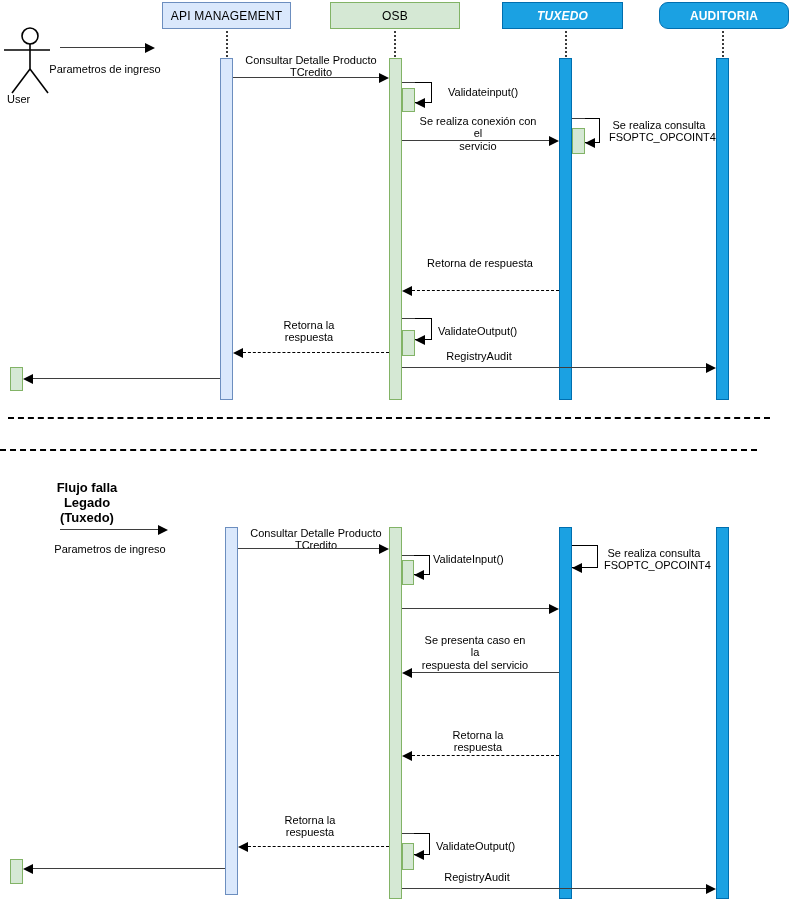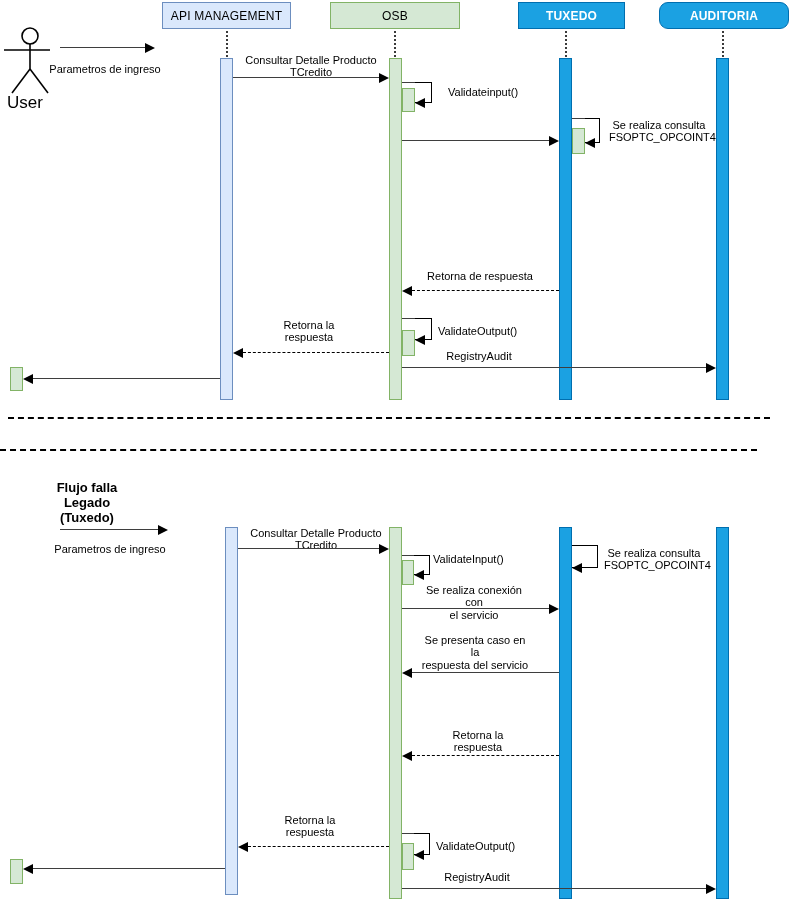--- a/index.html
+++ b/index.html
@@ -25,21 +25,21 @@
   .ln.dash { border-top:1.5px dashed #000; }
   .sep  { position:absolute; height:0; border-top:2px dashed #000; }
   .loop { position:absolute; border:1.5px solid #000; border-left:none; }
   .ah-r,.ah-l { position:absolute; width:0; height:0; border-top:5px solid transparent; border-bottom:5px solid transparent; }
   .ah-r { border-left:10px solid #000; }
   .ah-l { border-right:10px solid #000; }
 
   .lbl { position:absolute; font-size:11px; line-height:1.12; white-space:pre-line; }
   .ctr { text-align:center; }
   .ttl { position:absolute; font-size:13px; font-weight:bold; text-align:center; white-space:pre-line; }
-  .usr { position:absolute; font-size:17px; }
+  .usr { position:absolute; font-size:11px; }
 </style>
 </head>
 <body>
 
 <div id="canvas" style="--api-fill: #dae8fc; --api-stroke: #6c8ebf; --osb-fill: #d5e8d4; --osb-stroke: #82b366; --legacy-fill: #1ba1e2; --legacy-stroke: #006eaf;">
 
 
   <svg style="position:absolute;left:0;top:27px;" width="52" height="68" viewBox="0 0 52 68">
     <circle cx="30" cy="9" r="8" fill="none" stroke="#000" stroke-width="1.6"></circle>
     <line x1="30" y1="17" x2="30" y2="42" stroke="#000" stroke-width="1.6"></line>
@@ -48,21 +48,21 @@
     <line x1="30" y1="42" x2="48" y2="66" stroke="#000" stroke-width="1.6"></line>
   </svg>
   <div class="usr" style="left:7px;top:93px;">User</div>
 
   <div class="ln" style="left:60px;top:47px;width:85px;"></div>
   <div class="ah-r" style="left:145px;top:43px;"></div>
   <div class="lbl ctr" style="left:45px;top:63px;width:120px;">Parametros de ingreso</div>
 
   <div class="head head-api" style="left:162px;top:2px;width:129px;">API MANAGEMENT</div>
   <div class="head head-osb" style="left:330px;top:2px;width:130px;">OSB</div>
-  <div class="head head-blue" style="left:518px;top:2px;width:107px;">TUXEDO</div>
+  <div class="head head-blue" style="left:502px;top:2px;width:121px;font-style:italic;">TUXEDO</div>
   <div class="head head-blue" style="left:659px;top:2px;width:130px;border-radius:9px;">AUDITORIA</div>
 
   <div class="conn" style="left:226px;top:31px;height:26px;"></div>
   <div class="conn" style="left:394px;top:31px;height:26px;"></div>
   <div class="conn" style="left:565px;top:31px;height:26px;"></div>
   <div class="conn" style="left:722px;top:31px;height:26px;"></div>
 
   <div class="bar bar-api" style="left:220px;top:58px;height:342px;"></div>
   <div class="bar bar-osb" style="left:389px;top:58px;height:342px;"></div>
   <div class="bar bar-blue" style="left:559px;top:58px;height:342px;"></div>
@@ -72,31 +72,33 @@
 TCredito</div>
   <div class="ln" style="left:233px;top:77px;width:146px;"></div>
   <div class="ah-r" style="left:379px;top:73px;"></div>
 
   <div class="ln" style="left:402px;top:82px;width:14px;"></div>
   <div class="loop" style="left:415px;top:82px;width:17px;height:21px;"></div>
   <div class="nested" style="left:402px;top:88px;height:24px;"></div>
   <div class="ah-l" style="left:415px;top:98px;"></div>
   <div class="lbl" style="left:448px;top:86px;">Validateinput()</div>
 
+  <div class="lbl ctr" style="left:418px;top:115px;width:120px;">Se realiza conexión con el
+servicio</div>
   <div class="ln" style="left:402px;top:140px;width:147px;"></div>
   <div class="ah-r" style="left:549px;top:136px;"></div>
 
   <div class="ln" style="left:572px;top:118px;width:14px;"></div>
   <div class="loop" style="left:585px;top:118px;width:15px;height:25px;"></div>
   <div class="nested" style="left:572px;top:128px;height:26px;"></div>
   <div class="ah-l" style="left:585px;top:138px;"></div>
   <div class="lbl ctr" style="left:609px;top:119px;width:100px;">Se realiza consulta
 FSOPTC_OPCOINT4</div>
 
-  <div class="lbl ctr" style="left:425px;top:270px;width:110px;">Retorna de respuesta</div>
+  <div class="lbl ctr" style="left:425px;top:257px;width:110px;">Retorna de respuesta</div>
   <div class="ln dash" style="left:412px;top:290px;width:147px;"></div>
   <div class="ah-l" style="left:402px;top:286px;"></div>
 
   <div class="ln" style="left:402px;top:318px;width:14px;"></div>
   <div class="loop" style="left:415px;top:318px;width:17px;height:22px;"></div>
   <div class="nested" style="left:402px;top:330px;height:26px;"></div>
   <div class="ah-l" style="left:415px;top:335px;"></div>
   <div class="lbl" style="left:438px;top:325px;">ValidateOutput()</div>
 
   <div class="lbl ctr" style="left:263px;top:319px;width:92px;">Retorna la respuesta</div>
@@ -134,22 +136,20 @@
   <div class="loop" style="left:414px;top:555px;width:16px;height:20px;"></div>
   <div class="nested" style="left:402px;top:560px;height:25px;width:12px;"></div>
   <div class="ah-l" style="left:414px;top:570px;"></div>
   <div class="lbl" style="left:433px;top:553px;">ValidateInput()</div>
 
   <div class="loop" style="left:572px;top:545px;width:26px;height:23px;"></div>
   <div class="ah-l" style="left:572px;top:563px;"></div>
   <div class="lbl ctr" style="left:604px;top:547px;width:100px;">Se realiza consulta
 FSOPTC_OPCOINT4</div>
 
-  <div class="lbl ctr" style="left:424px;top:584px;width:100px;">Se realiza conexión con
-el servicio</div>
   <div class="ln" style="left:402px;top:608px;width:147px;"></div>
   <div class="ah-r" style="left:549px;top:604px;"></div>
 
   <div class="lbl ctr" style="left:420px;top:634px;width:110px;">Se presenta caso en la
 respuesta del servicio</div>
   <div class="ln" style="left:412px;top:672px;width:147px;"></div>
   <div class="ah-l" style="left:402px;top:668px;"></div>
 
   <div class="lbl ctr" style="left:428px;top:729px;width:100px;">Retorna la respuesta</div>
   <div class="ln dash" style="left:412px;top:755px;width:147px;"></div>

